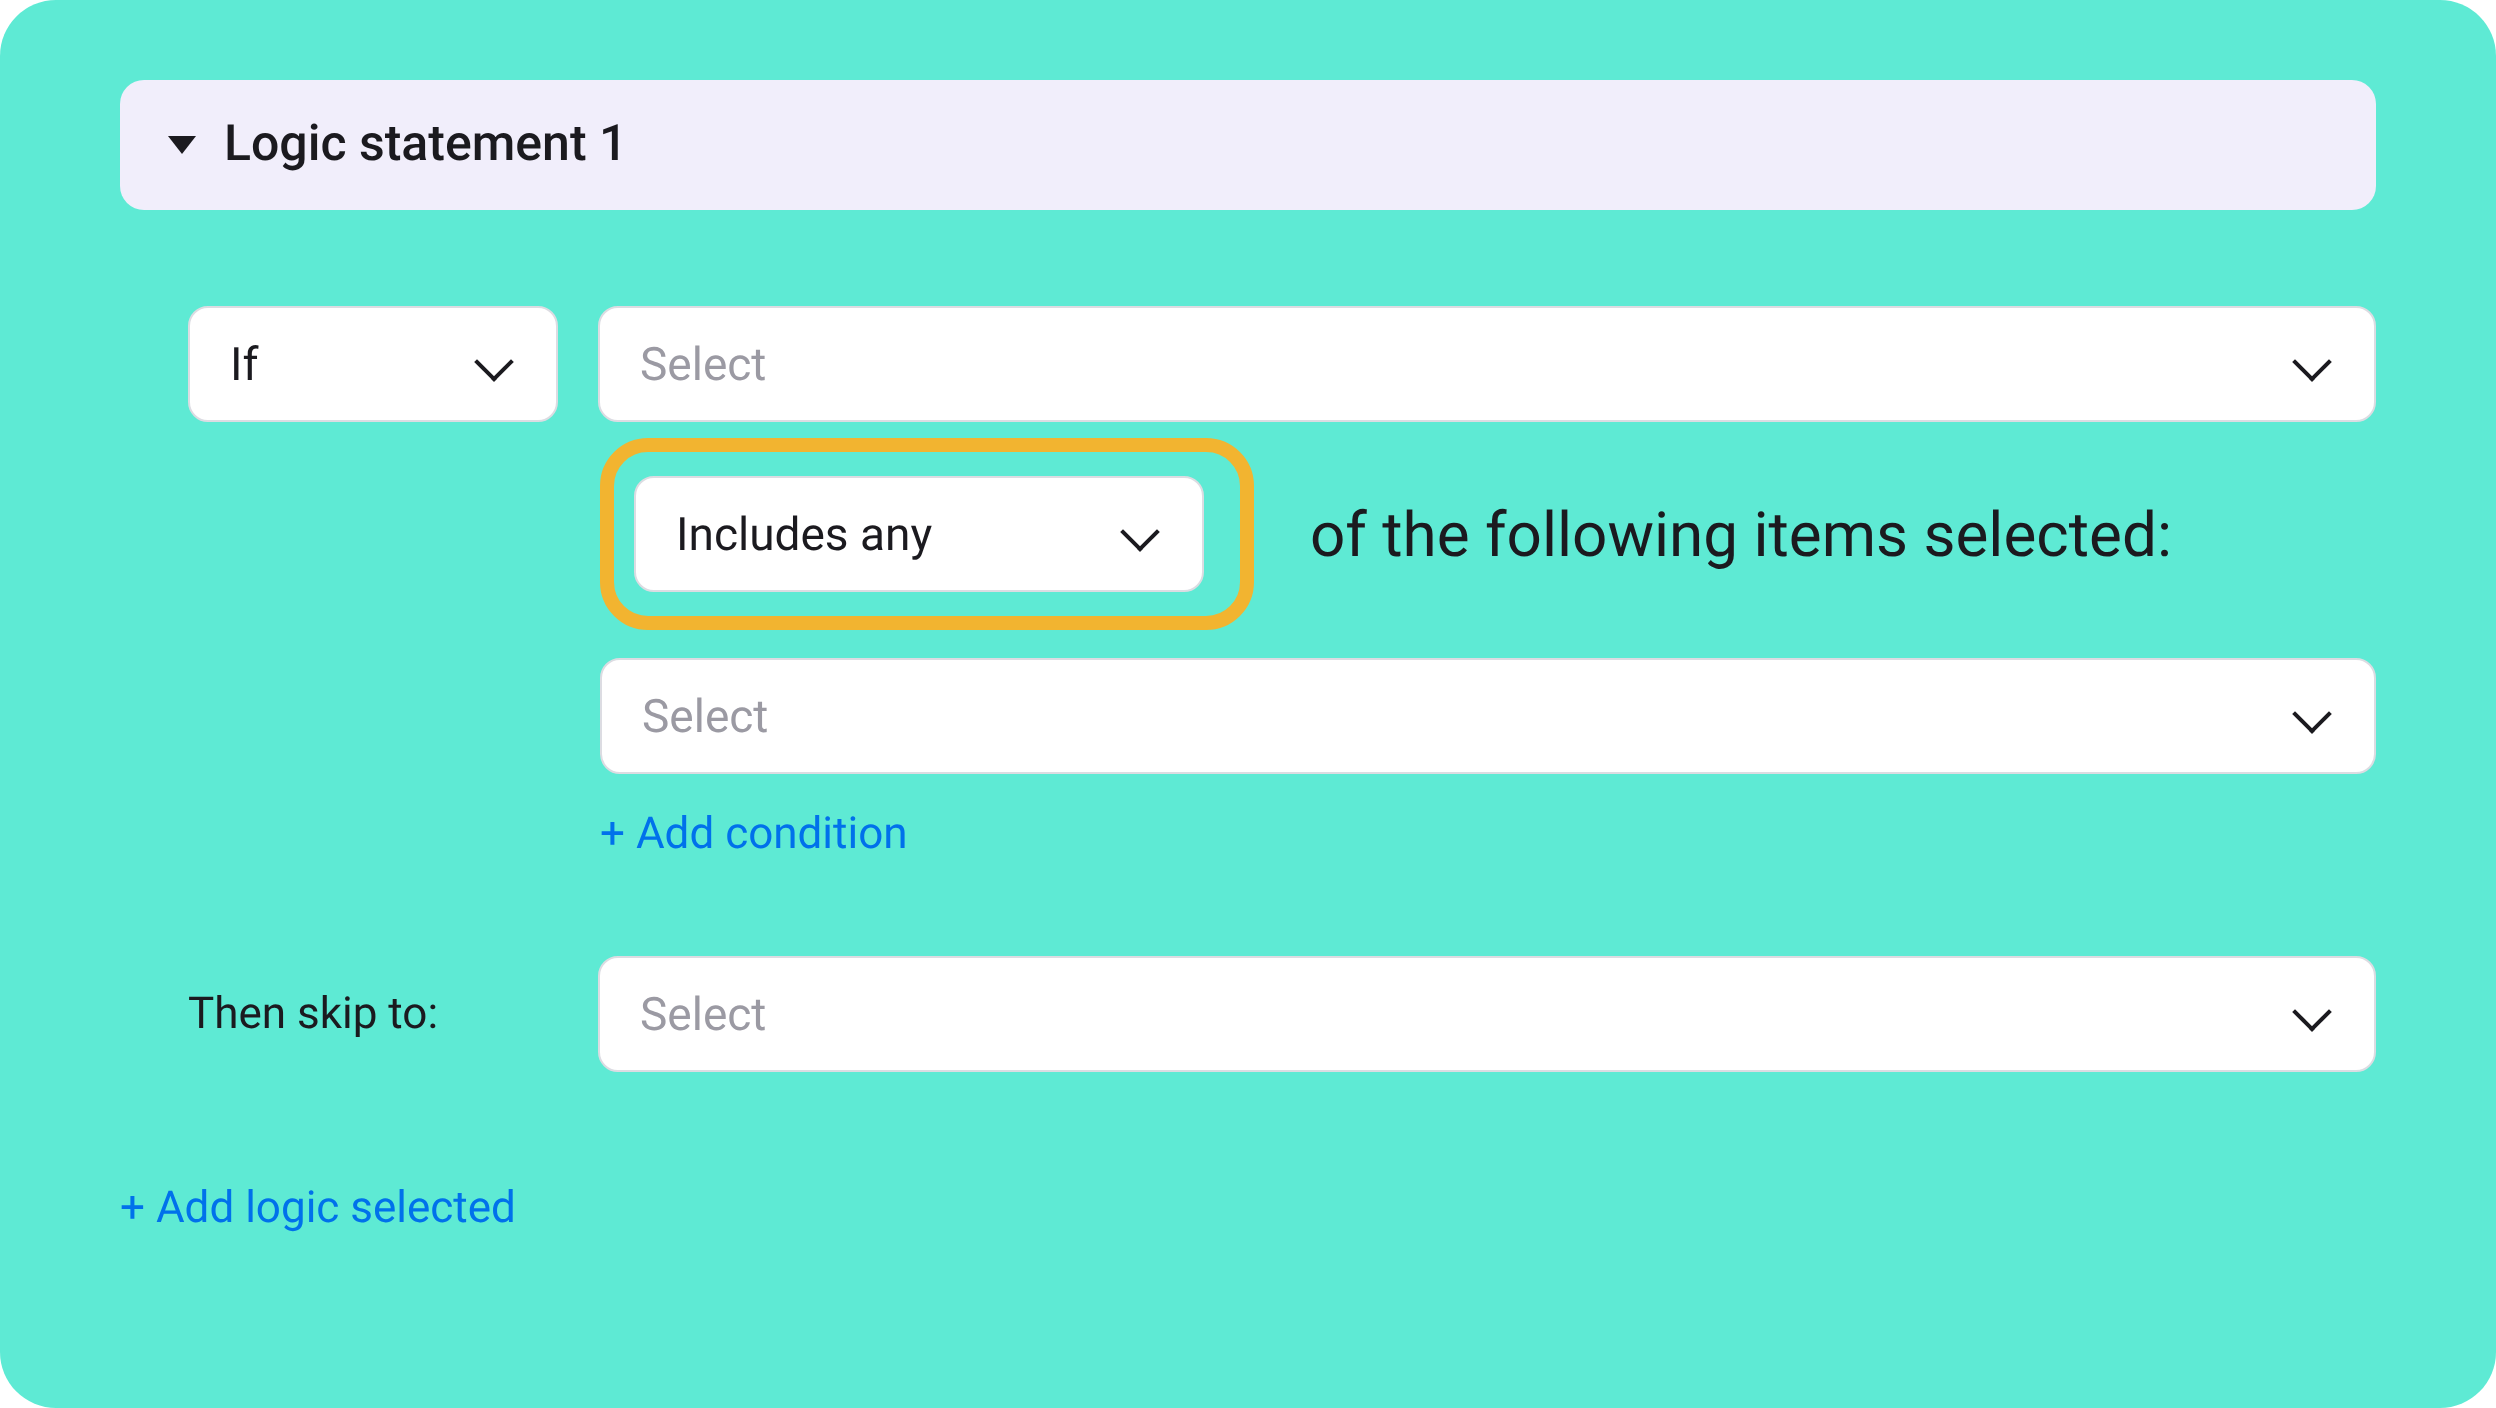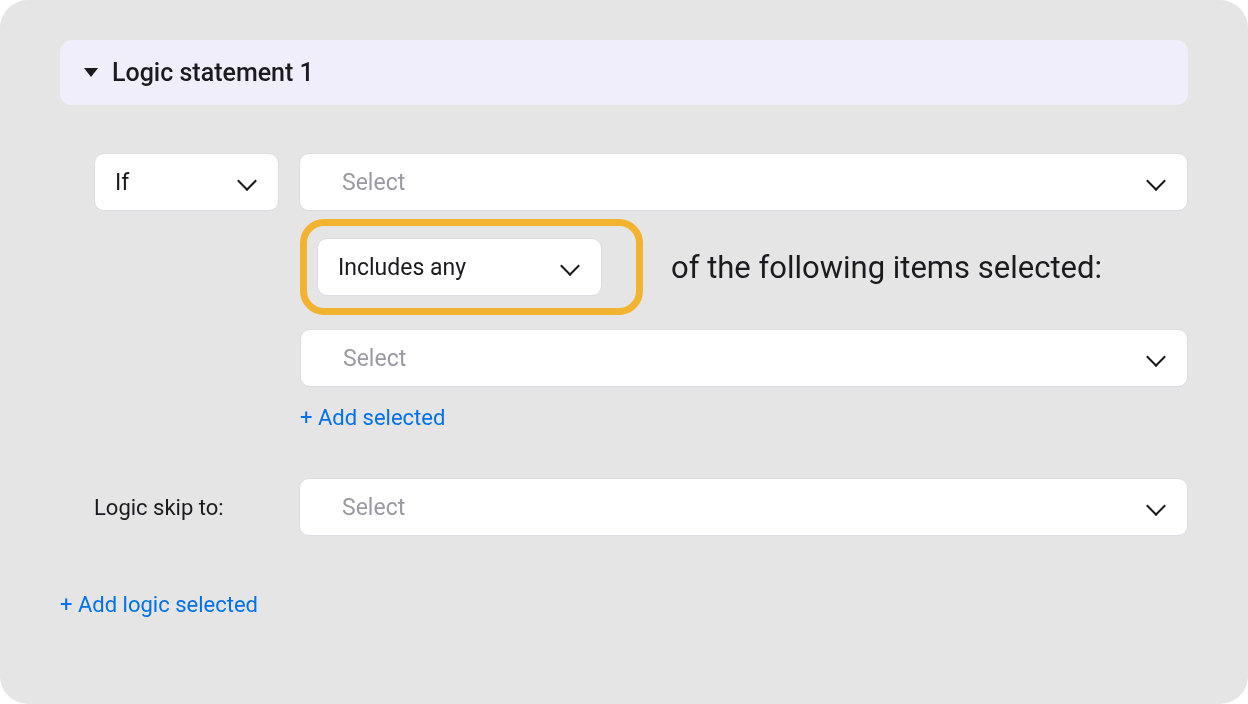--- a/index.html
+++ b/index.html
@@ -10,21 +10,21 @@
 
     body {
       font-family: -apple-system, BlinkMacSystemFont, "Segoe UI", Roboto, Helvetica, Arial, sans-serif;
       background: #ffffff;
       width: 1248px;
       height: 704px;
       overflow: hidden;
     }
 
     .card {
-      background: #e5e5e5;
+      background: #5eead4;
       border-radius: 28px;
       padding: 40px 60px 40px 60px;
       width: 1248px;
       height: 704px;
       position: relative;
     }
 
     .statement-header {
       background: #f1eefb;
       border-radius: 12px;
@@ -73,21 +73,20 @@
       cursor: pointer;
       min-height: 58px;
     }
 
     .select-box .value {
       color: #1b1a1f;
     }
 
     .select-box .placeholder {
       color: #9b9aa3;
-      margin-left: 22px;
     }
 
     .chevron {
       width: 22px;
       height: 22px;
       flex-shrink: 0;
       position: relative;
     }
 
     .chevron::before {
@@ -106,21 +105,21 @@
       width: 185px;
     }
 
     .wide-select {
       flex: 1;
     }
 
     .includes-wrap {
       border: 7px solid #f2b430;
       border-radius: 24px;
-      padding: 12px 34px 12px 10px;
+      padding: 12px 18px 12px 10px;
       display: flex;
       align-items: center;
     }
 
     .includes-select {
       width: 285px;
     }
 
     .helper-text {
       font-size: 31px;
@@ -182,25 +181,25 @@
   </div>
 
   <div class="row indent" style="margin-left: 240px;">
     <div class="select-box wide-select">
       <span class="placeholder">Select</span>
       <span class="chevron"></span>
     </div>
   </div>
 
   <div class="row indent" style="margin-left: 240px; margin-bottom: 0;">
-    <span class="link-action">+ Add selected</span>
+    <span class="link-action">+ Add condition</span>
   </div>
 
   <div class="row indent section-gap-top">
-    <span class="then-label" style="width: 185px;">Logic skip to:</span>
+    <span class="then-label" style="width: 185px;">Then skip to:</span>
     <div class="select-box wide-select">
       <span class="placeholder">Select</span>
       <span class="chevron"></span>
     </div>
   </div>
 
   <span class="link-action add-logic-link">+ Add logic selected</span>
 
 </div>
 

